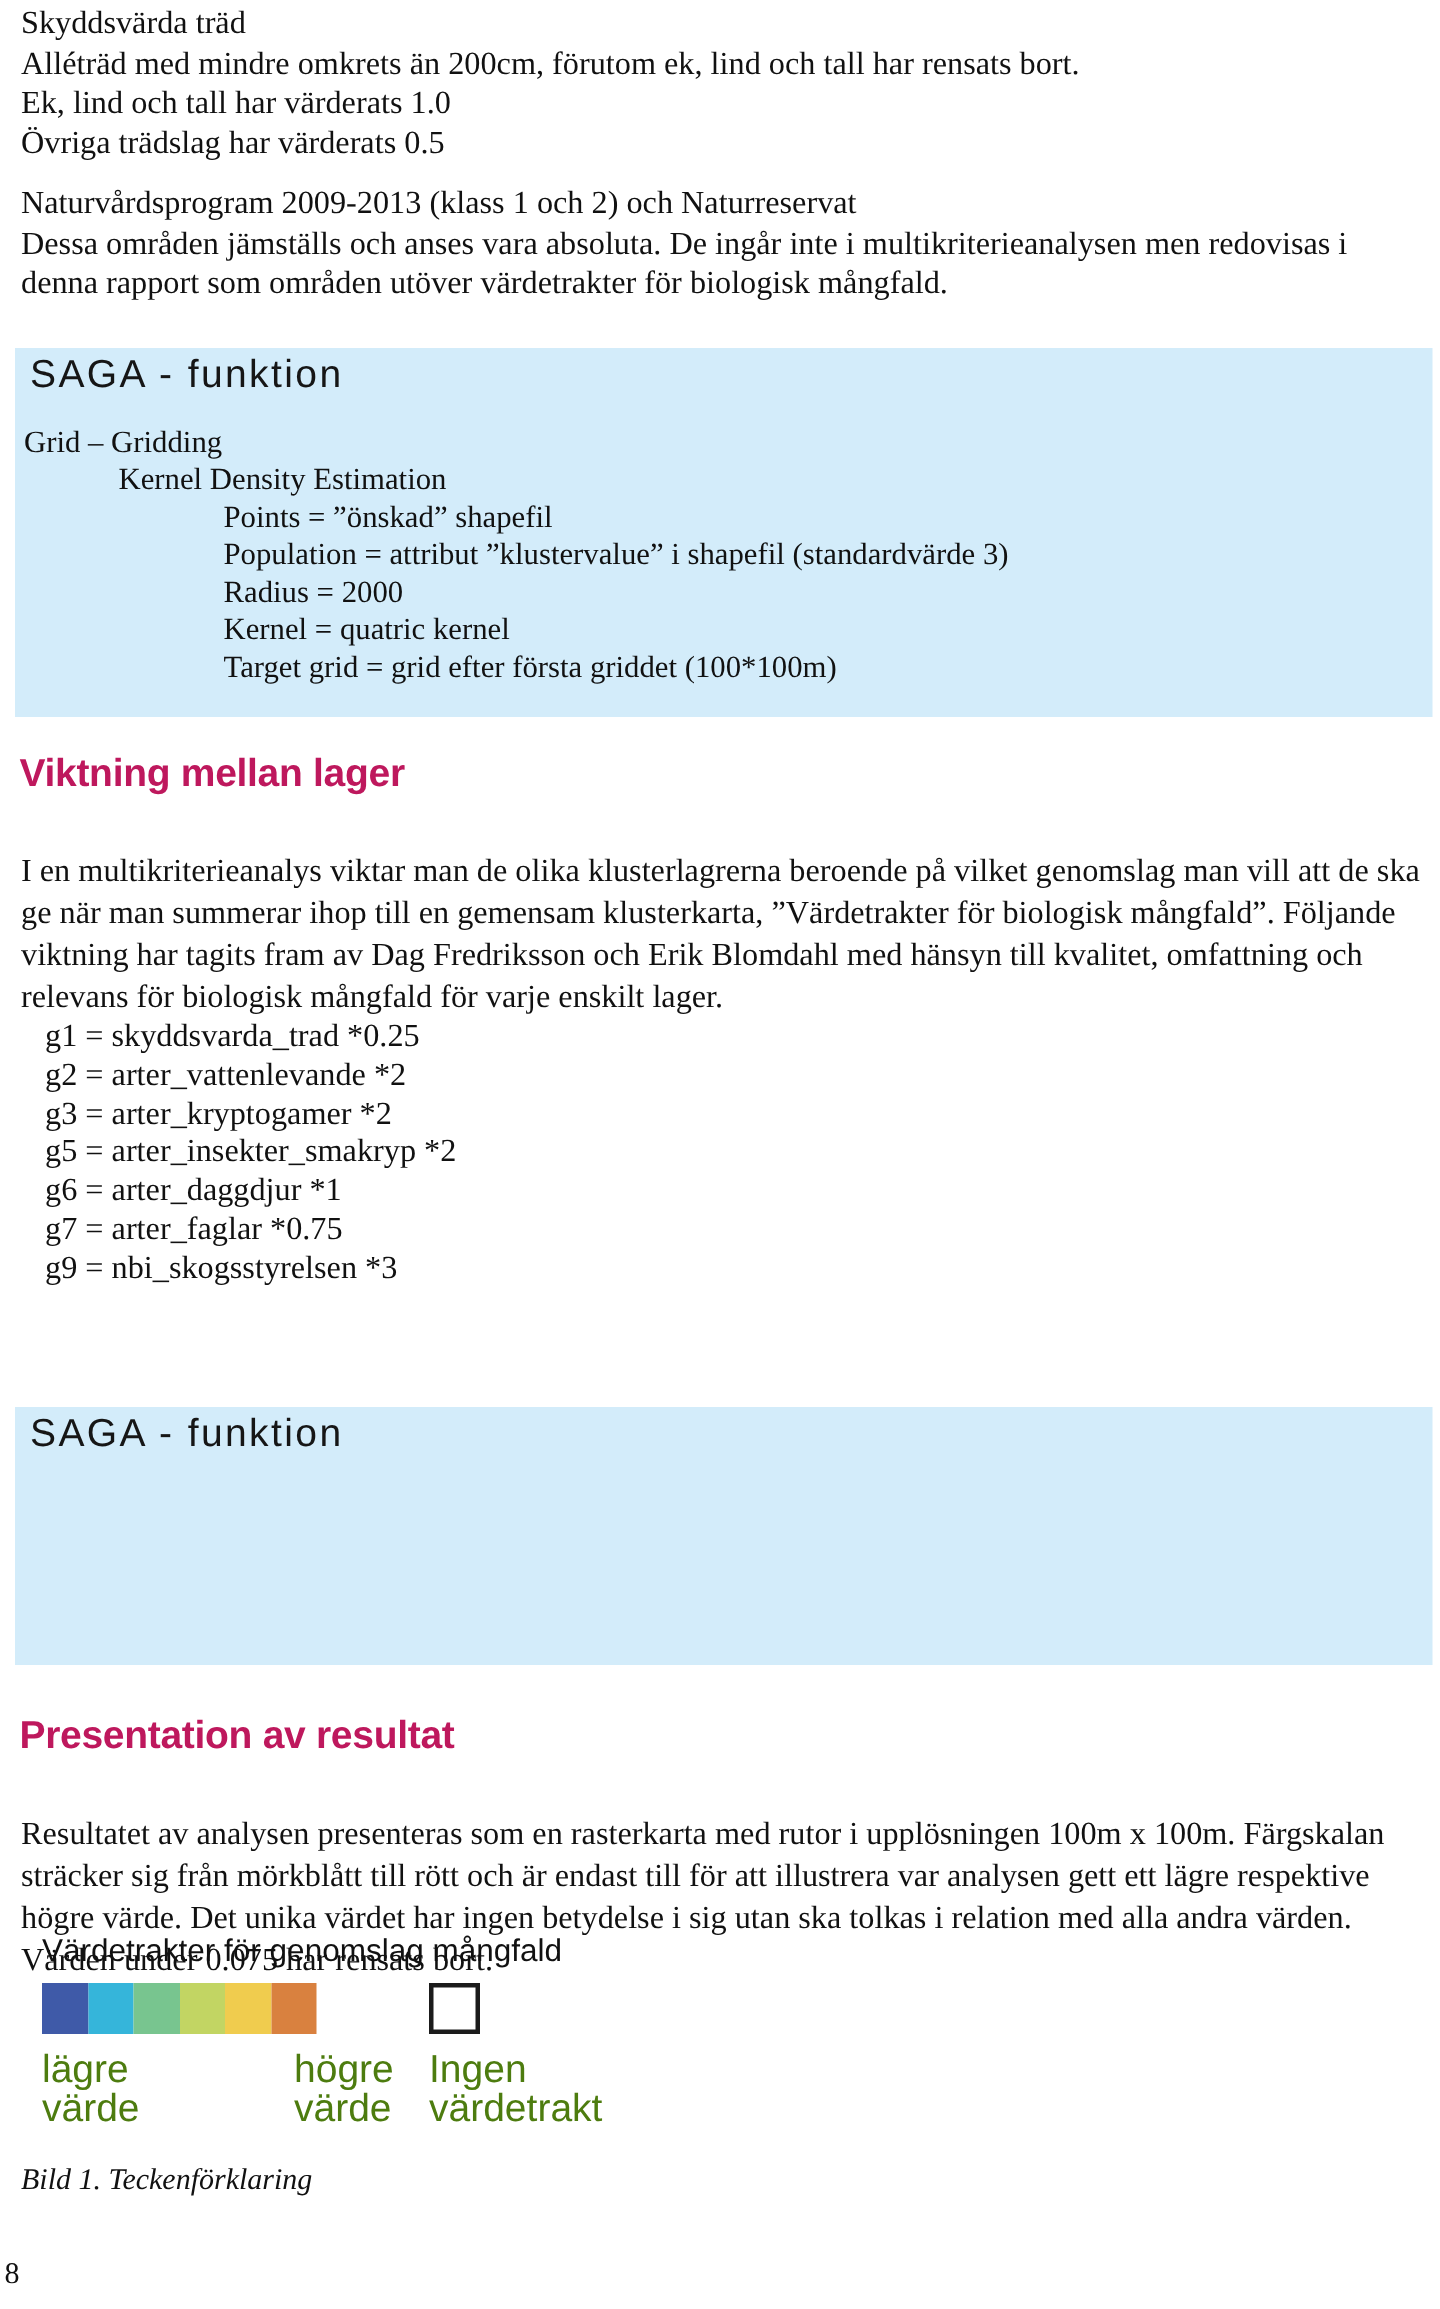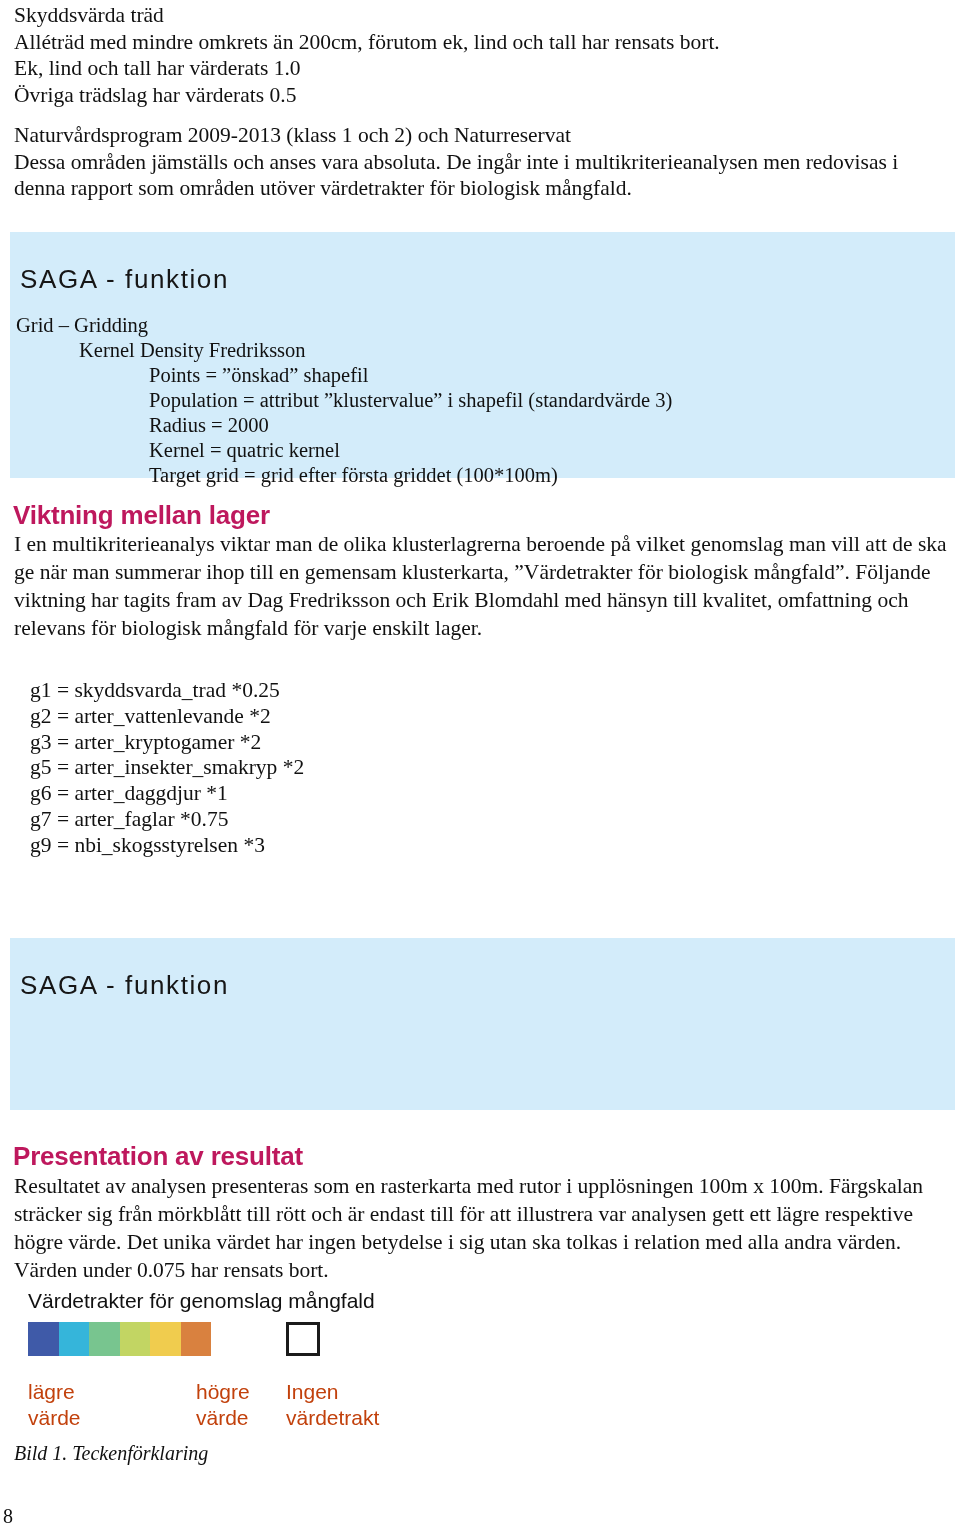--- a/index.html
+++ b/index.html
@@ -62,21 +62,21 @@
   #saga-panel-1 { top: 232px; height: 246px; }
   #saga-panel-2 { top: 938px; height: 172px; }
 
   .saga-title {
     font-family: "Liberation Sans", sans-serif;
     font-size: 26px;
     font-weight: 400;
     letter-spacing: 1.6px;
     color: #161616;
     margin: 0;
-    padding: 32px 0 0 10px;
+    padding: 2px 0 0 10px;
   }
 
   .saga-lines {
     margin: 0;
     padding: 18px 0 0 6px;
     font-family: "Liberation Serif", serif;
     font-size: 20.5px;
     line-height: 25px;
     color: #111;
   }
@@ -99,20 +99,21 @@
   #heading-presentation { top: 1141px; }
 
   .para-block {
     position: absolute;
     left: 14px;
     width: 934px;
     font-family: "Liberation Serif", serif;
     font-size: 21.5px;
     line-height: 28px;
     color: #111;
+    margin-top: 36px;
   }
   #para-viktning { top: 530px; }
   #para-presentation { top: 1172px; }
   .para-block p { margin: 0; }
 
   
   .weights {
     position: absolute;
     left: 14px;
     top: 662px;
@@ -162,26 +163,26 @@
     top: 0;
     width: 34px;
     height: 34px;
     background: #ffffff;
     border: 3px solid #1b1b1b;
     box-sizing: border-box;
   }
   .legend-labels {
     position: relative;
     margin-left: 14px;
-    margin-top: 21px;
+    margin-top: 8px;
     height: 56px;
     font-family: "Liberation Sans", sans-serif;
-    font-size: 21px;
+    font-size: 26px;
     line-height: 26px;
-    color: #c2410c;
+    color: #4d7c0f;
   }
   .legend-labels > div {
     position: absolute;
     top: 0;
     white-space: pre-line;
   }
   #legend-low { left: 0px; }
   #legend-high { left: 168px; }
   #legend-nodata { left: 258px; }
 
@@ -218,21 +219,21 @@
 
   <div class="naturv-block serif">
     <p>Naturvårdsprogram 2009-2013 (klass 1 och 2) och Naturreservat</p>
     <p>Dessa områden jämställs och anses vara absoluta. De ingår inte i multikriterieanalysen men redovisas i denna rapport som områden utöver värdetrakter för biologisk mångfald.</p>
   </div>
 
   <div class="saga-panel" id="saga-panel-1">
     <p class="saga-title">SAGA - funktion</p>
     <div class="saga-lines">
       <div class="lvl0">Grid – Gridding</div>
-      <div class="lvl1">Kernel Density Fredriksson</div>
+      <div class="lvl1">Kernel Density Estimation</div>
       <div class="lvl2">Points = ”önskad” shapefil</div>
       <div class="lvl2">Population = attribut ”klustervalue” i shapefil (standardvärde 3)</div>
       <div class="lvl2">Radius = 2000</div>
       <div class="lvl2">Kernel = quatric kernel</div>
       <div class="lvl2">Target grid = grid efter första griddet (100*100m)</div>
     </div>
   </div>
 
   <h2 class="section-heading" id="heading-viktning">Viktning mellan lager</h2>
   <div class="para-block" id="para-viktning">

